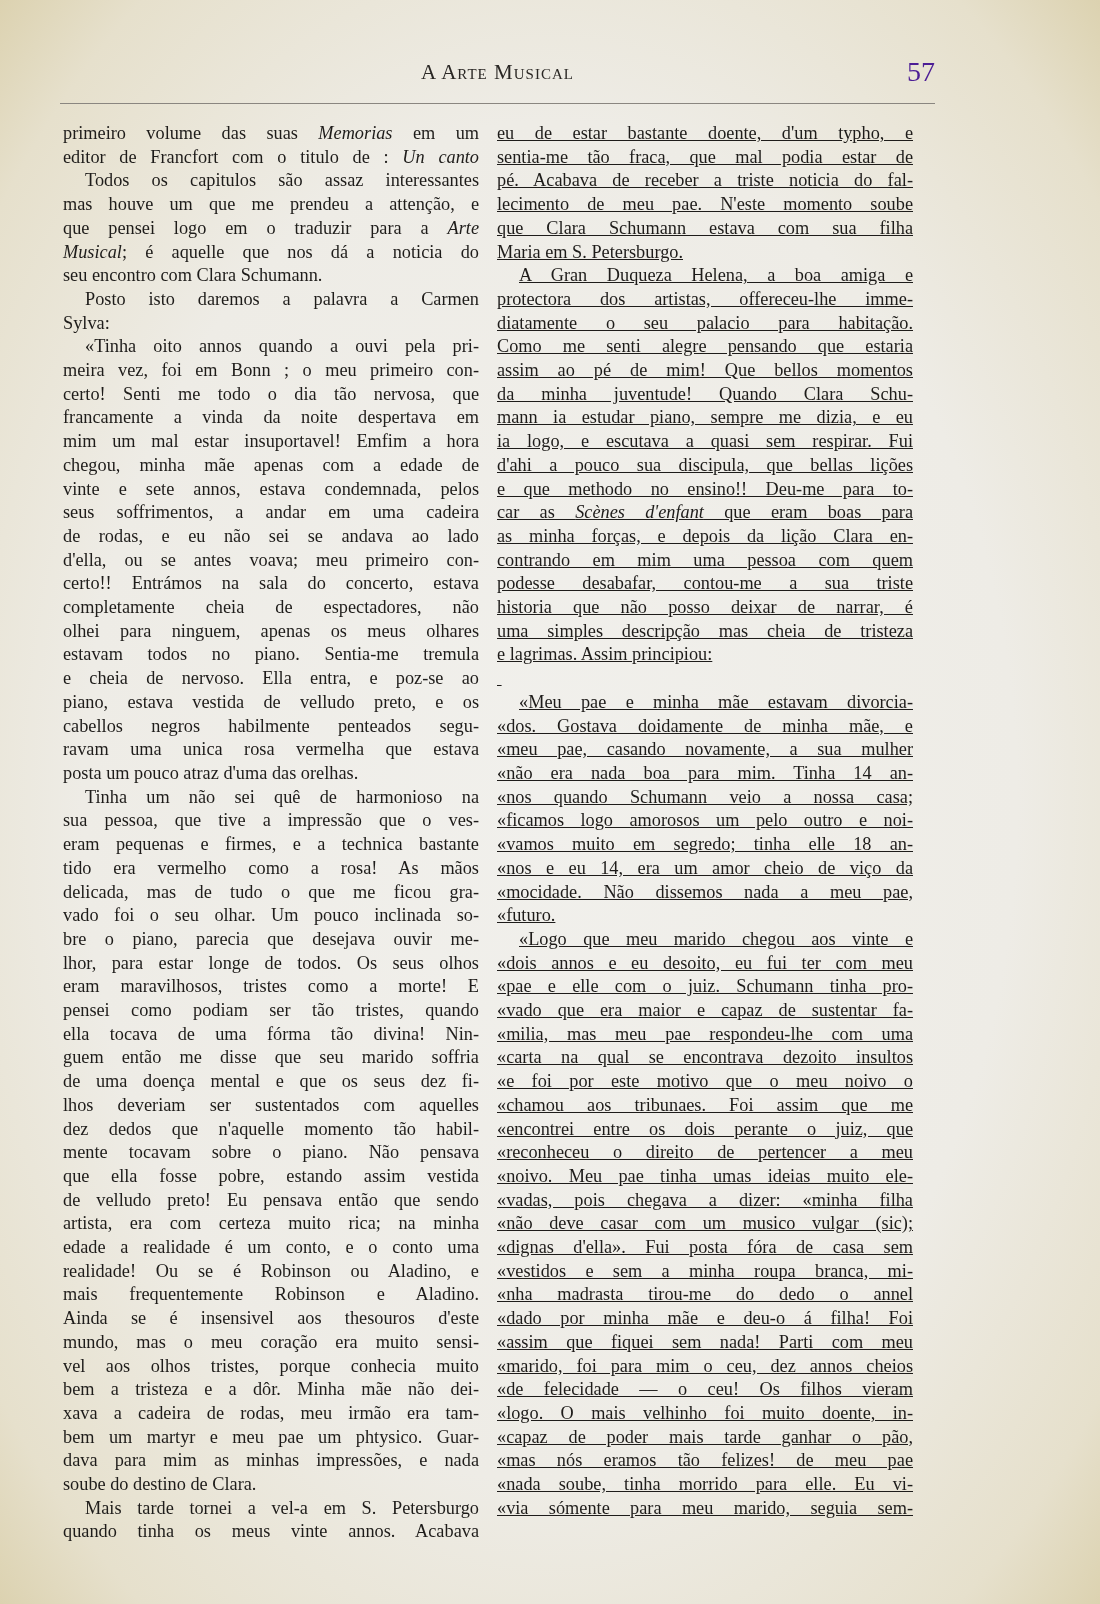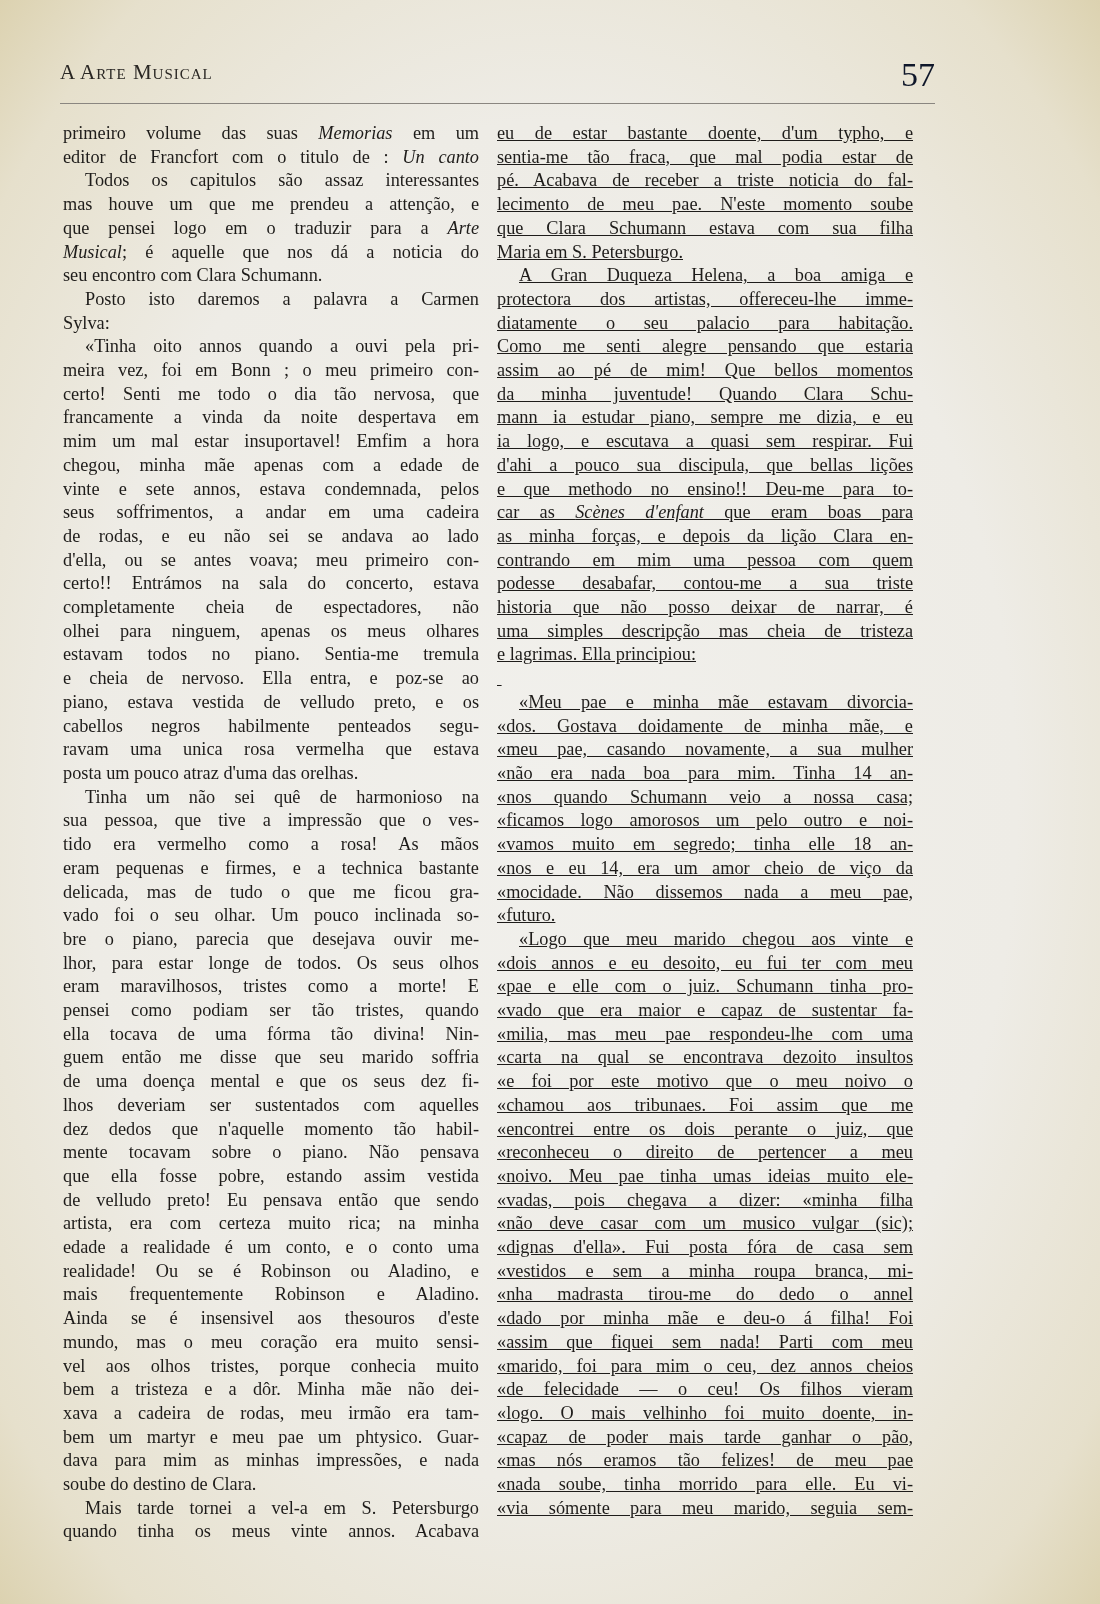--- a/index.html
+++ b/index.html
@@ -8,26 +8,26 @@
     background: radial-gradient(ellipse at center, #f1f0ec 0%, #eeece6 60%, #e6e0cc 88%, #dcd2b0 100%);
     font-family: "Liberation Serif", "DejaVu Serif", serif;
     color: #1e1c1a;
     position: relative;
   }
   .page { position: absolute; left: 0; top: 0; width: 1100px; height: 1604px; }
   .header {
     position: absolute; left: 60px; top: 56px; width: 875px; height: 40px;
   }
   .running-title {
-    position: absolute; left: 0; right: 0; top: 4px; 
+    position: absolute; left: 0; right: 0; top: 4px; text-align: center;
     font-size: 21px; letter-spacing: 1px; font-variant: small-caps;
     color: #2a2724;
   }
   .page-number {
-    position: absolute; right: 0; top: 0; font-size: 34px; color: #0f172a;
+    position: absolute; right: 0; top: 0; font-size: 28px; color: #4c1d95;
   }
   .rule {
     position: absolute; left: 60px; top: 103px; width: 875px; height: 0;
     border-top: 1px solid #8a8680;
   }
   .column {
     position: absolute; top: 122px; width: 416px;
     font-size: 18.3px; line-height: 23.7px;
     text-align: justify;
   }
@@ -72,22 +72,22 @@
       <span class="line">completamente cheia de espectadores, não</span>
       <span class="line">olhei para ninguem, apenas os meus olhares</span>
       <span class="line">estavam todos no piano. Sentia-me tremula</span>
       <span class="line">e cheia de nervoso. Ella entra, e poz-se ao</span>
       <span class="line">piano, estava vestida de velludo preto, e os</span>
       <span class="line">cabellos negros habilmente penteados segu-</span>
       <span class="line">ravam uma unica rosa vermelha que estava</span>
       <span class="line last">posta um pouco atraz d'uma das orelhas.</span>
       <span class="line indent">Tinha um não sei quê de harmonioso na</span>
       <span class="line">sua pessoa, que tive a impressão que o ves-</span>
+      <span class="line">eram pequenas e firmes, e a technica bastante</span>
       <span class="line">tido era vermelho como a rosa! As mãos</span>
-      <span class="line">eram pequenas e firmes, e a technica bastante</span>
       <span class="line">delicada, mas de tudo o que me ficou gra-</span>
       <span class="line">vado foi o seu olhar. Um pouco inclinada so-</span>
       <span class="line">bre o piano, parecia que desejava ouvir me-</span>
       <span class="line">lhor, para estar longe de todos. Os seus olhos</span>
       <span class="line">eram maravilhosos, tristes como a morte! E</span>
       <span class="line">pensei como podiam ser tão tristes, quando</span>
       <span class="line">ella tocava de uma fórma tão divina! Nin-</span>
       <span class="line">guem então me disse que seu marido soffria</span>
       <span class="line">de uma doença mental e que os seus dez fi-</span>
       <span class="line">lhos deveriam ser sustentados com aquelles</span>
@@ -126,21 +126,21 @@
       <span class="line">mann ia estudar piano, sempre me dizia, e eu</span>
       <span class="line">ia logo, e escutava a quasi sem respirar. Fui</span>
       <span class="line">d'ahi a pouco sua discipula, que bellas lições</span>
       <span class="line">e que methodo no ensino!! Deu-me para to-</span>
       <span class="line">car as <em>Scènes d'enfant</em> que eram boas para</span>
       <span class="line">as minha forças, e depois da lição Clara en-</span>
       <span class="line">contrando em mim uma pessoa com quem</span>
       <span class="line">podesse desabafar, contou-me a sua triste</span>
       <span class="line">historia que não posso deixar de narrar, é</span>
       <span class="line">uma simples descripção mas cheia de tristeza</span>
-      <span class="line last">e lagrimas. Ella principiou:</span>
+      <span class="line last">e lagrimas. Assim principiou:</span>
       <span class="line last">&nbsp;</span>
       <span class="line indent">«Meu pae e minha mãe estavam divorcia-</span>
       <span class="line">«dos. Gostava doidamente de minha mãe, e</span>
       <span class="line">«meu pae, casando novamente, a sua mulher</span>
       <span class="line">«não era nada boa para mim. Tinha 14 an-</span>
       <span class="line">«nos quando Schumann veio a nossa casa;</span>
       <span class="line">«ficamos logo amorosos um pelo outro e noi-</span>
       <span class="line">«vamos muito em segredo; tinha elle 18 an-</span>
       <span class="line">«nos e eu 14, era um amor cheio de viço da</span>
       <span class="line">«mocidade. Não dissemos nada a meu pae,</span>

